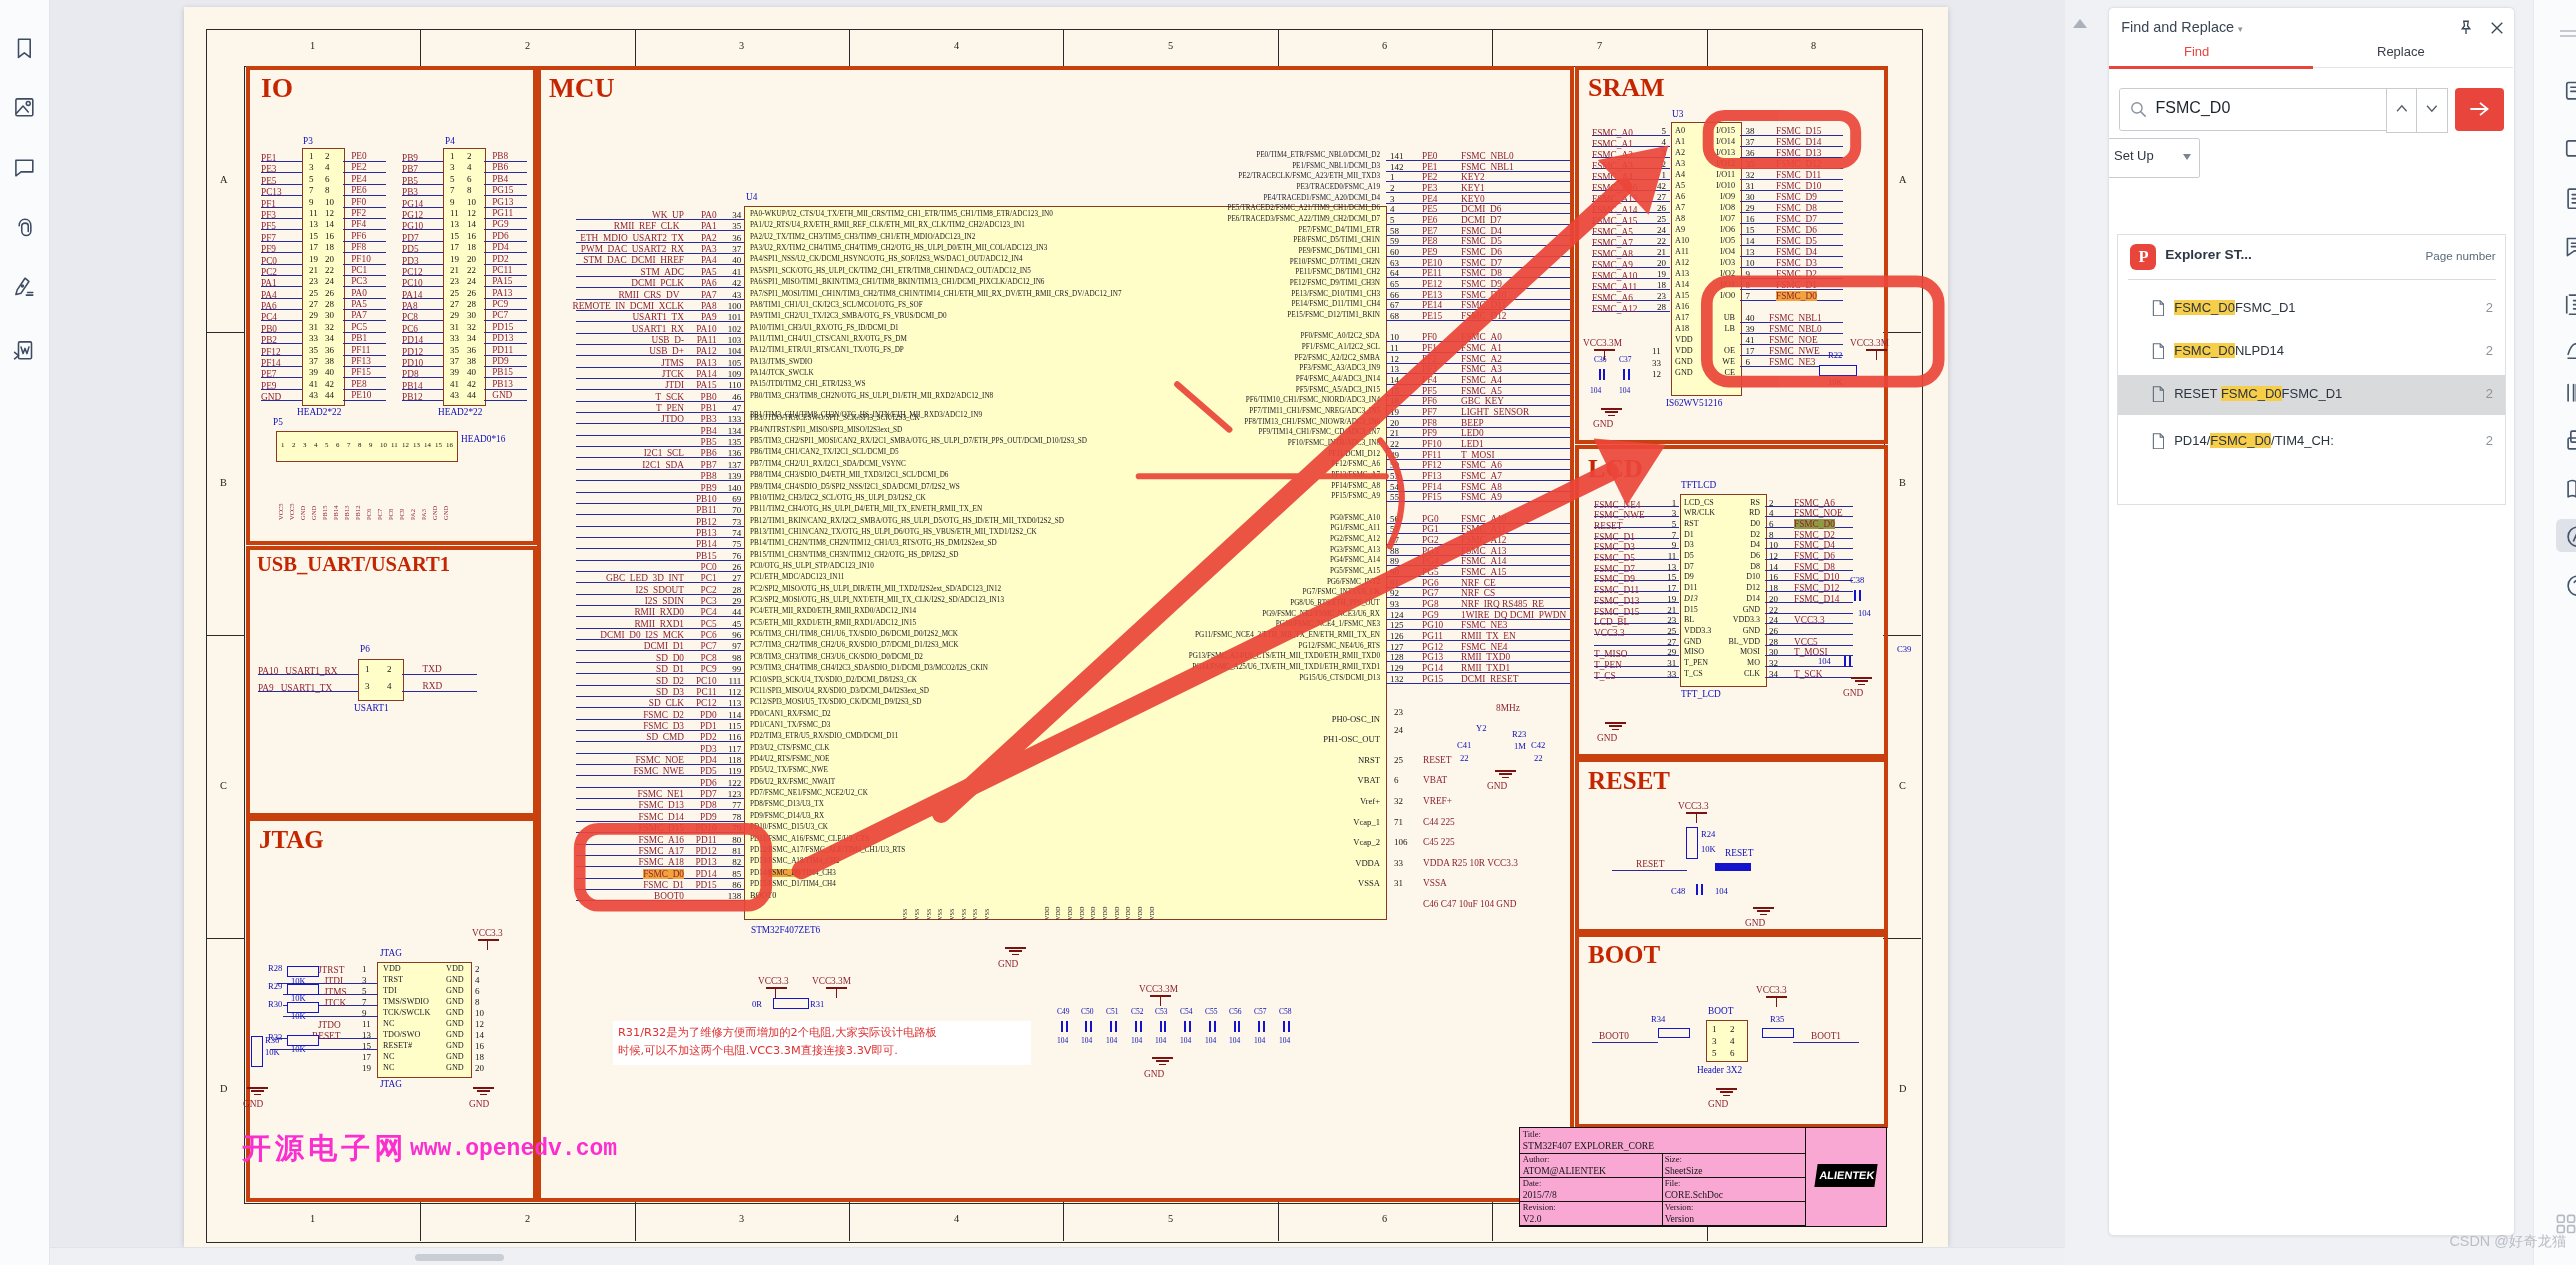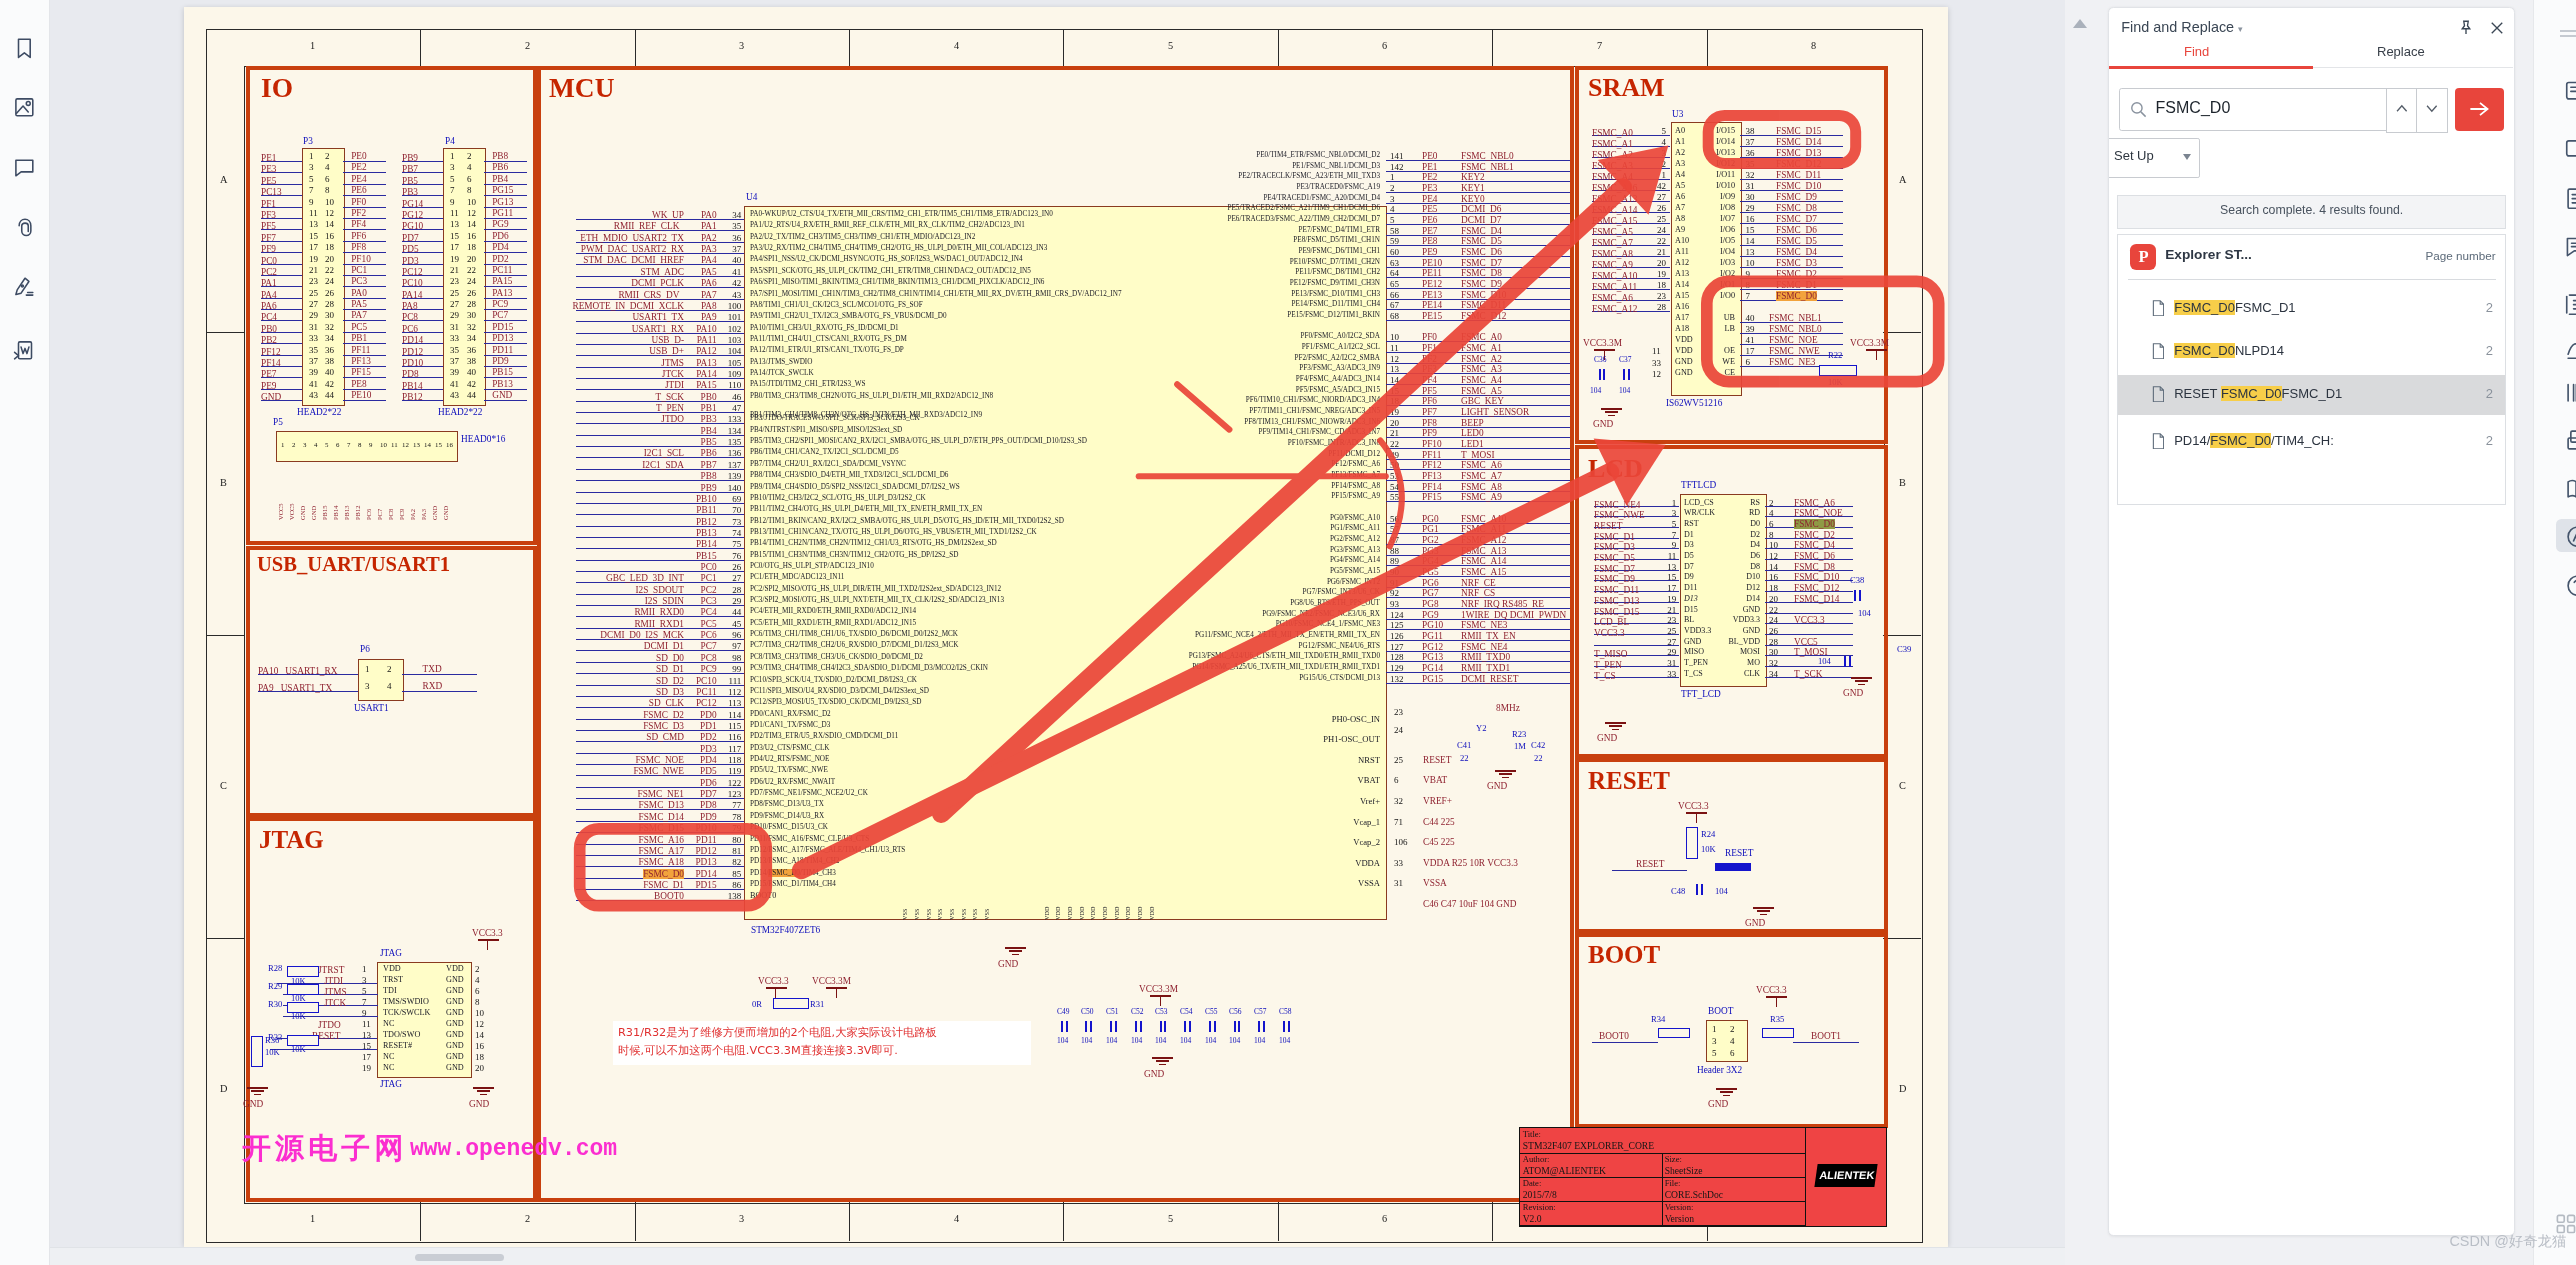--- a/index.html
+++ b/index.html
@@ -1706,21 +1706,21 @@
         <div class="abs" style="left: 1408px; top: 1035px; width: 66px; height: 1.4px; background: rgb(42, 42, 160);"></div>
         <div class="abs net" style="left: 1627px; top: 1024px;">BOOT1</div>
         <div class="abs" style="left: 1609px; top: 1035px; width: 66px; height: 1.4px; background: rgb(42, 42, 160);"></div>
         <div class="abs blue" style="left: 1513px; top: 1058px;">Header 3X2</div>
         <div class="gnd" style="left: 1531px; top: 1081px;">
           <i style="width: 20.6px; top: 0px; margin-left: -10.3px;"></i>
           <i style="width: 13.7px; top: 3.4px; margin-left: -6.9px;"></i>
           <i style="width: 6.9px; top: 6.9px; margin-left: -3.4px;"></i>
         </div>
         <div class="abs pwr" style="left: 1524px; top: 1092px;">GND</div>
-        <div class="abs" style="left: 1335px; top: 1120px; width: 366px; height: 98px; background: #ef4444; border: 1px solid rgb(17, 17, 17); z-index: 4;">
+        <div class="abs" style="left: 1335px; top: 1120px; width: 366px; height: 98px; background: #f9a8d4; border: 1px solid rgb(17, 17, 17); z-index: 4;">
           <div class="abs" style="left: 0px; top: 0px; width: 285px; height: 25px; border-right: 1px solid rgb(17, 17, 17); border-bottom: 1px solid rgb(17, 17, 17); overflow: hidden;">
             <div class="abs num" style="left: 2.7px; top: 0.7px; font-size: 8.6px;">Title:</div>
             <div class="abs num" style="left: 2.7px; top: 11.7px; font-size: 9.6px;">STM32F407 EXPLORER_CORE</div>
           </div>
           <div class="abs" style="left: 0px; top: 25px; width: 142px; height: 24px; border-right: 1px solid rgb(17, 17, 17); border-bottom: 1px solid rgb(17, 17, 17); overflow: hidden;">
             <div class="abs num" style="left: 2.7px; top: 0.7px; font-size: 8.6px;">Author:</div>
             <div class="abs num" style="left: 2.7px; top: 11.7px; font-size: 9.6px;">ATOM@ALIENTEK</div>
           </div>
           <div class="abs" style="left: 142px; top: 25px; width: 143px; height: 24px; border-right: 1px solid rgb(17, 17, 17); border-bottom: 1px solid rgb(17, 17, 17); overflow: hidden;">
             <div class="abs num" style="left: 2.7px; top: 0.7px; font-size: 8.6px;">Size:</div>
@@ -1798,23 +1798,20 @@
           </svg></div>
       <div id="go-button"><svg style="margin:11.7px 14.4px" width="20.6" height="18" viewBox="0 0 30 26">
             <path d="M2 13 H26 M16 4 L27 13 L16 22" stroke="#fff" stroke-width="2.6" fill="none"></path>
           </svg></div>
 
       <div id="scope-box">
         <span id="scope-text">Set Up</span>
         <span id="scope-caret"></span>
       </div>
 
-      <div id="status-box">
-        <div id="status-text">Search complete. 4 results found.</div>
-      </div>
 
       <div id="results-box">
         <div id="res-head">
           <div id="pdf-logo">P</div>
           <div id="doc-name">Explorer ST...</div>
           <div id="page-col">Page number</div>
         </div>
         <div id="res-div"></div>
         <div id="res-rows">
             <div class="res-row" style="top: 54px;">

